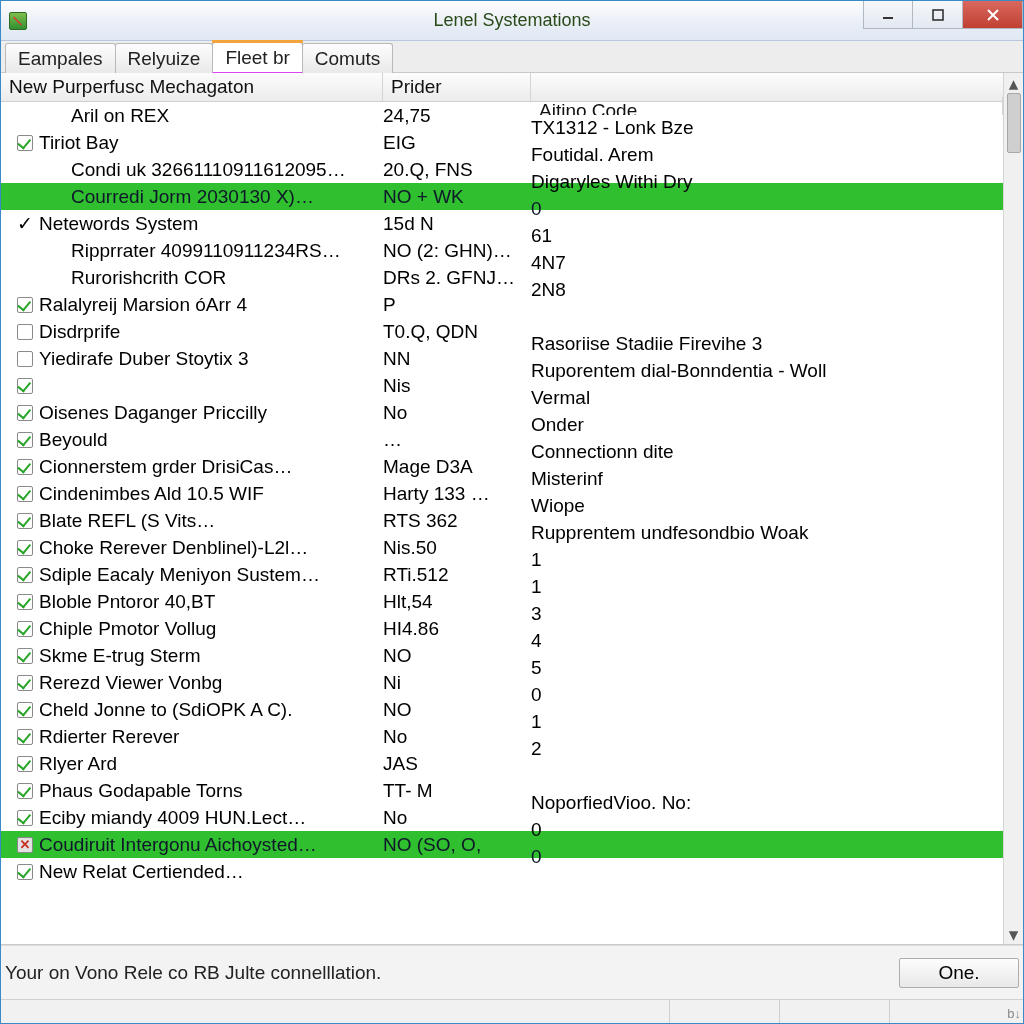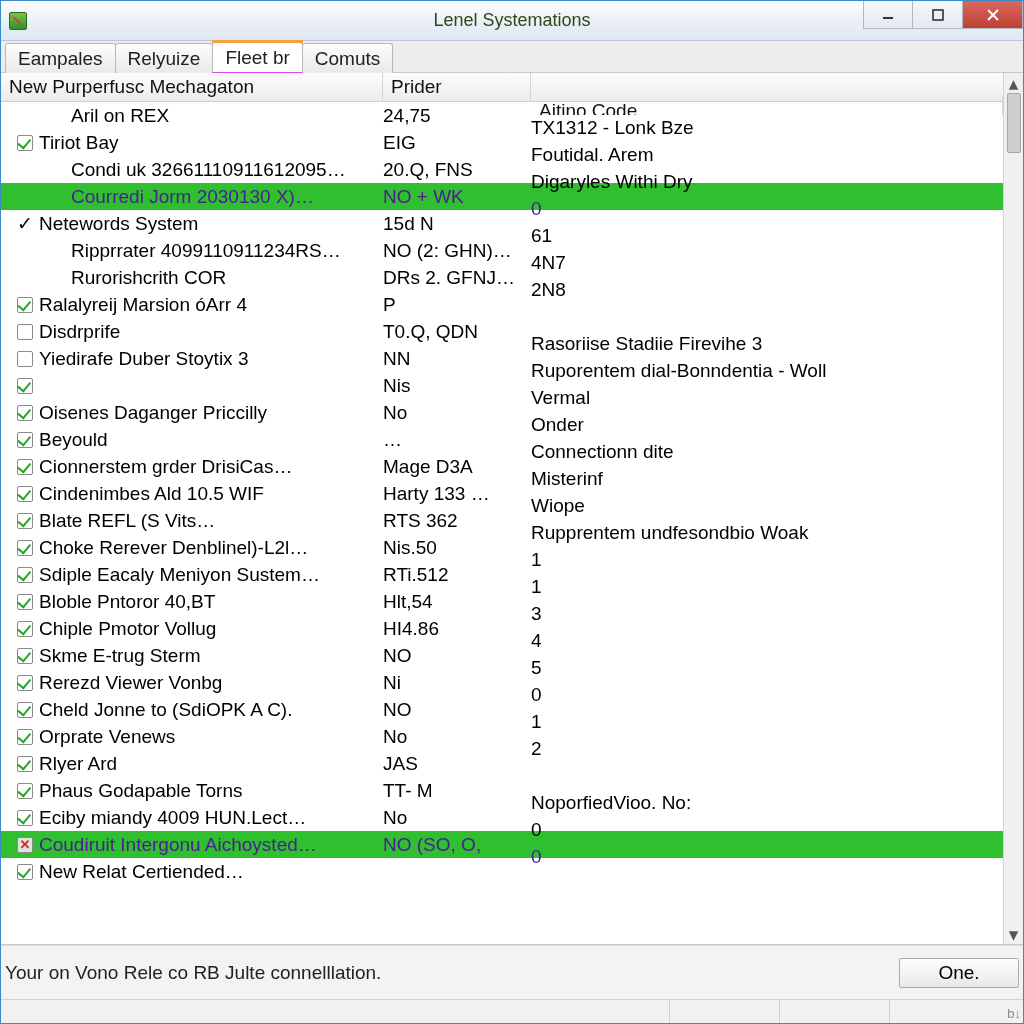--- a/index.html
+++ b/index.html
@@ -28,21 +28,21 @@
   .tableinner { flex:1; overflow:hidden; display:flex; flex-direction:column; }
   .thead { display:flex; background:linear-gradient(#fcfcfc,#ececec); border-bottom:1px solid #cfcfcf; height:29px; }
   .th { padding:3px 8px 15px; border-right:1px solid #d4d4d4; color:#111; white-space:nowrap; overflow:hidden; }
   .col0 { width:382px; }
   .col1 { width:148px; }
   .col2 { flex:1;margin-top:24px; }
   .tbody { flex:1; overflow:hidden; }
   .row { display:flex; height:27px; align-items:center; white-space:nowrap; }
   .row .cell { overflow:hidden; text-overflow:ellipsis; padding:0 8px 0 0; }
   .row .cell.col0 { padding-left:16px; display:flex; align-items:center; gap:6px; }
-  .row.selected { background:#2fbf2f; color:#4c1d95; }
+  .row.selected { background:#2fbf2f; color:#0f172a; }
   .indent { display:inline-block; width:30px; }
   .chk { width:16px; height:16px; border:1px solid #8a8a8a; border-radius:2px; background:#fff; display:inline-flex; align-items:center; justify-content:center; flex:0 0 16px; }
   .chk.green::after { content:""; width:10px; height:6px; border-left:2.5px solid #28a528; border-bottom:2.5px solid #28a528; transform:rotate(-50deg) translate(0,-1px); }
   .chk.red { background:#e2e2e2; }
   .chk.red::before { content:"✕"; color:#c62f20; font-weight:bold; font-size:13px; line-height:1; }
   .plaincheck { font-family: "Segoe UI Symbol", sans-serif; width:16px; text-align:center; display:inline-block; }
   .vscroll { width:20px; background:#f0f0f0; border-left:1px solid #d4d4d4; display:flex; flex-direction:column; align-items:center; }
   .vscroll .arrow { width:100%; height:20px; display:flex; align-items:center; justify-content:center; color:#555; }
   .vscroll .thumb { width:14px; background:#cfcfcf; border:1px solid #a7a7a7; border-radius:2px; }
   
@@ -277,21 +277,21 @@
             <div class="cell col0">
               <span class="chk green"></span>
               <span>Cheld Jonne to (SdiOPK A C).</span>
             </div>
             <div class="cell col1">NO</div>
             <div class="cell col2">1</div>
           </div>
           <div class="row">
             <div class="cell col0">
               <span class="chk green"></span>
-              <span>Orprate Venews</span>
+              <span>Rdierter Rerever</span>
             </div>
             <div class="cell col1">No</div>
             <div class="cell col2">2</div>
           </div>
           <div class="row">
             <div class="cell col0">
               <span class="chk green"></span>
               <span>Rlyer Ard</span>
             </div>
             <div class="cell col1">JAS</div>

